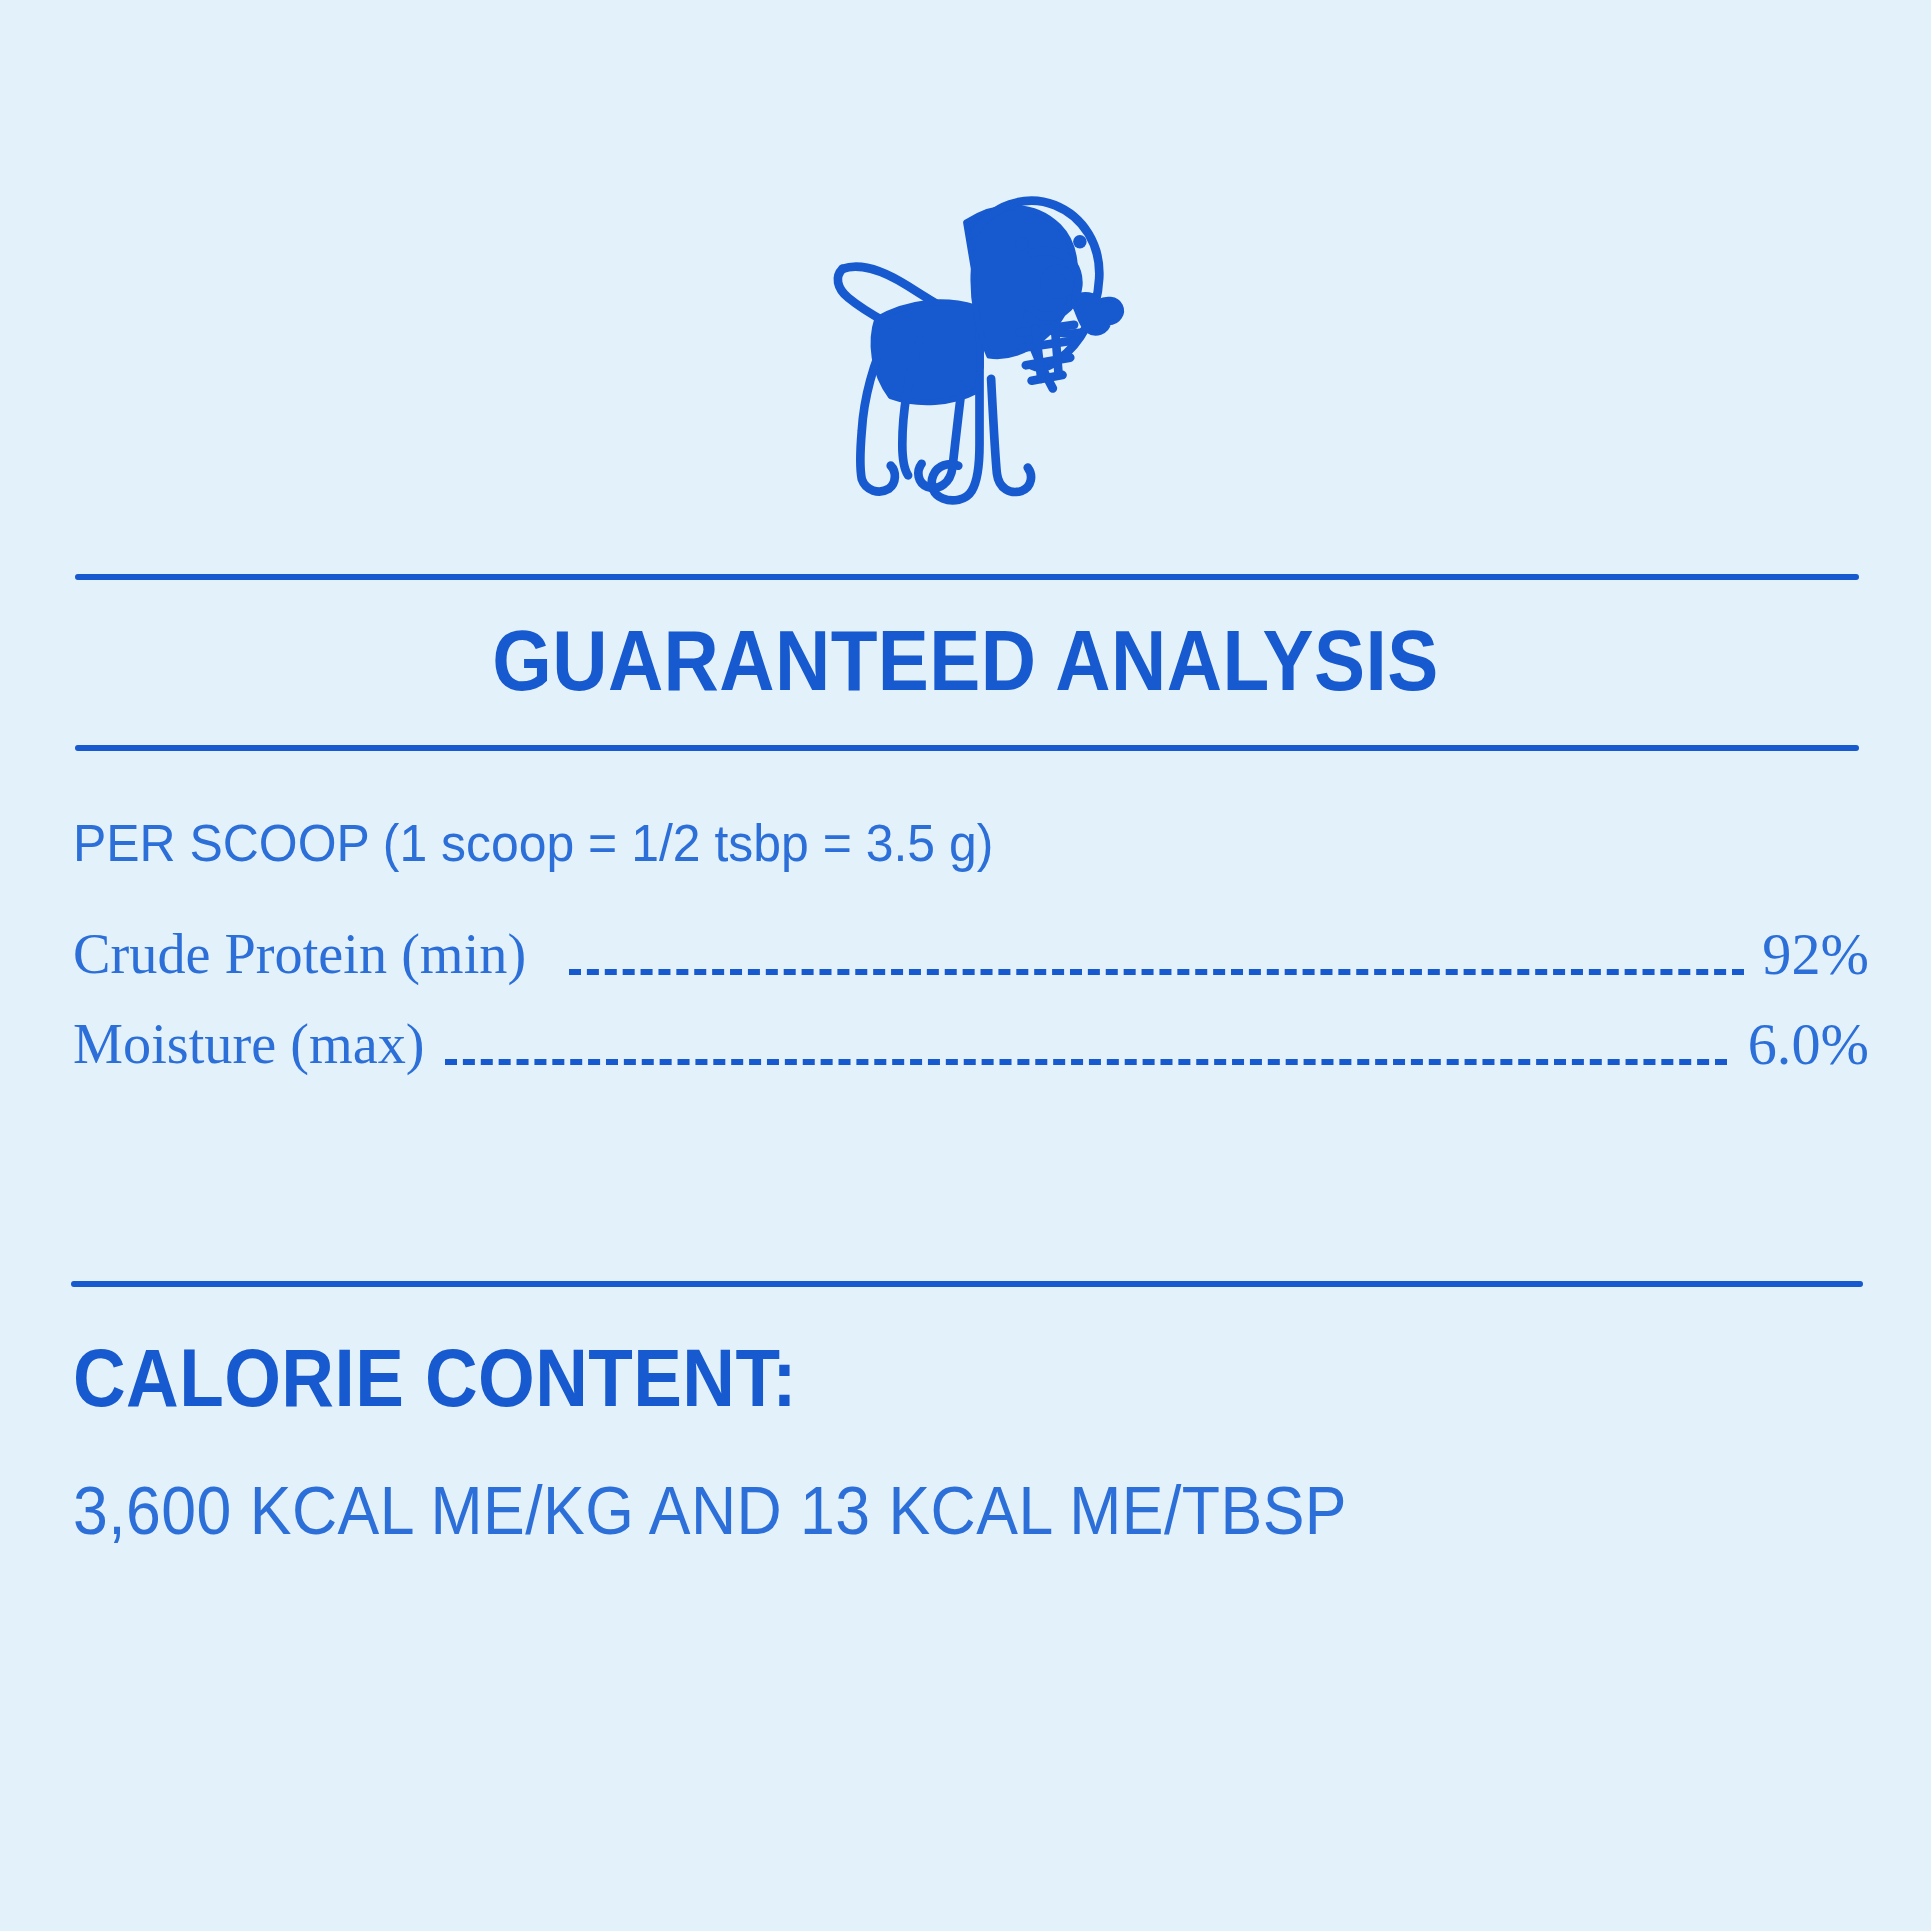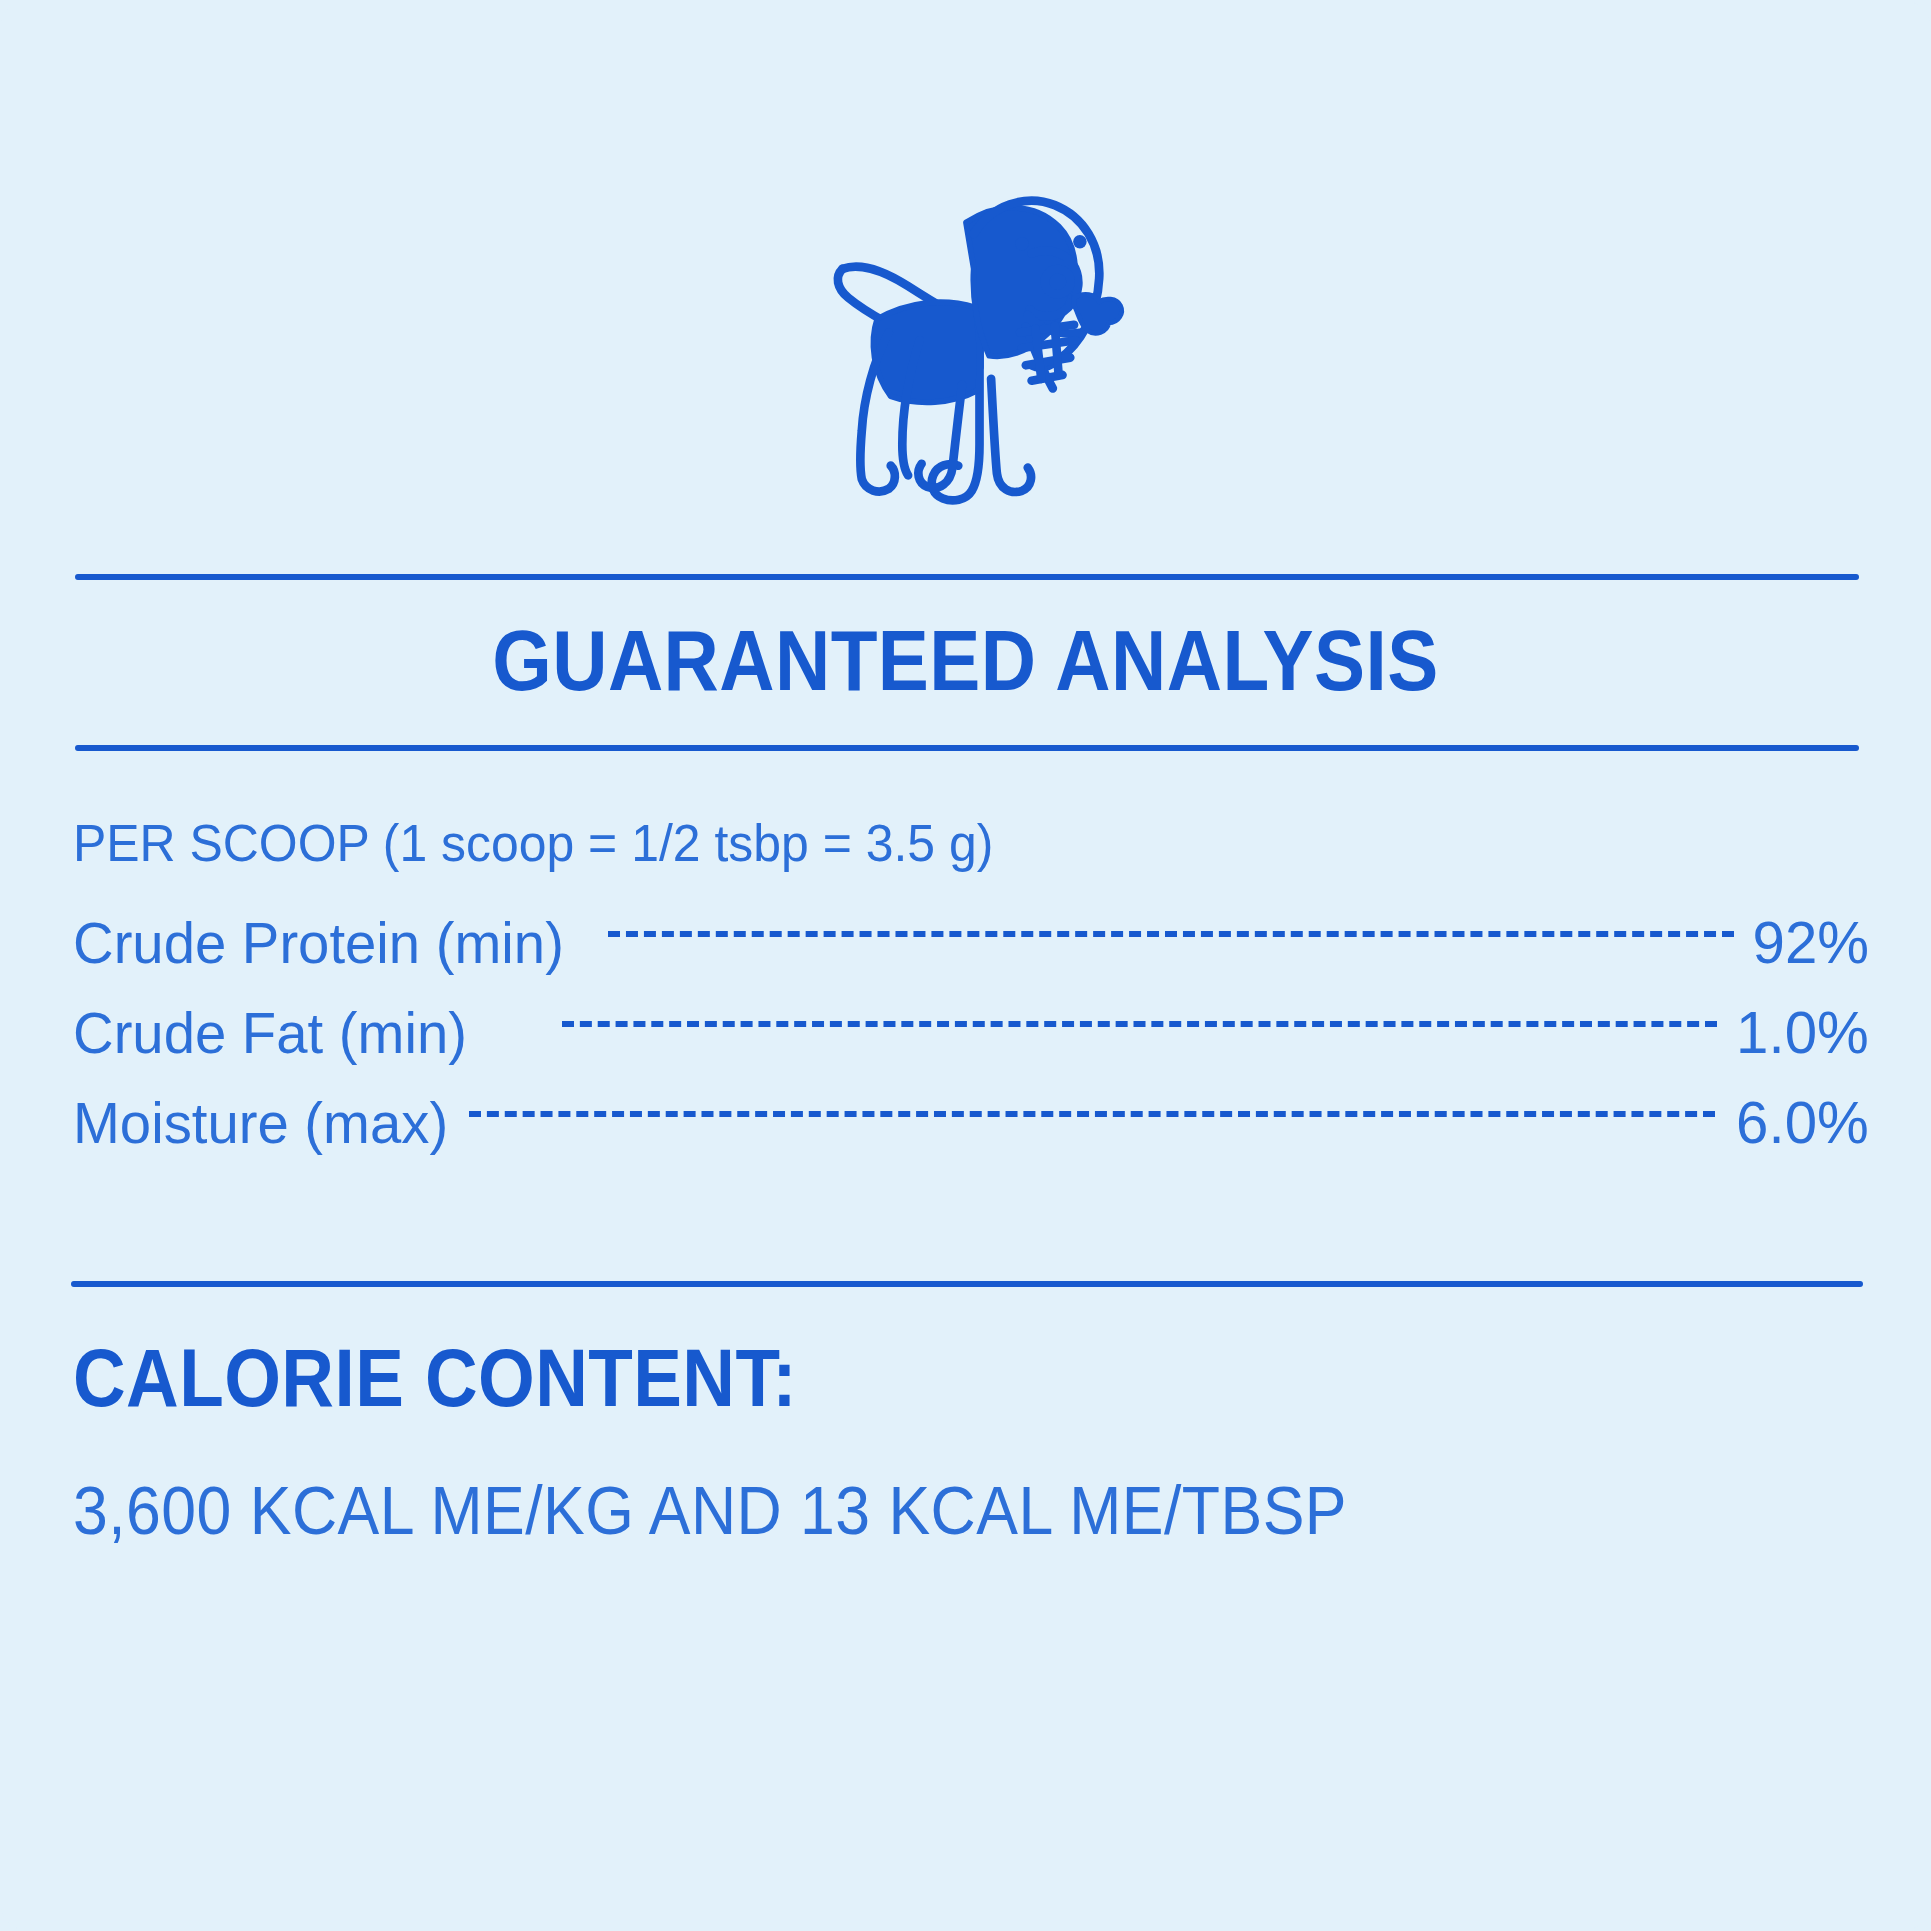--- a/index.html
+++ b/index.html
@@ -86,23 +86,24 @@
 
   
   .analysis {
     position: absolute;
     left: 73px;
     top: 898px;
     width: 1796px;
   }
   .arow {
     display: flex;
-    align-items: center;
+    align-items: flex-end;
     height: 90px;
     white-space: nowrap;
+    font-family: Liberation Serif, serif;
   }
   .arow .label {
     font-size: 58px;
     line-height: 68px;
     color: #2C6FD8;
     flex: 0 0 auto;
     transform: scaleX(0.97);
     transform-origin: left bottom;
   }
   .arow .leader {
@@ -246,25 +247,20 @@
   <div class="per-scoop">PER SCOOP (1 scoop = 1/2 tsbp = 3.5 g)</div>
 
   <div class="analysis">
 
     <div class="arow r0">
       <span class="label">Crude Protein (min)</span>
       <span class="leader"></span>
       <span class="value">92%</span>
     </div>
 
-    <div class="arow r1">
-      <span class="label">Crude Fat (min)</span>
-      <span class="leader"></span>
-      <span class="value">1.0%</span>
-    </div>
 
 
     <div class="arow r3">
       <span class="label">Moisture (max)</span>
       <span class="leader"></span>
       <span class="value">6.0%</span>
     </div>
 
   </div>
 

